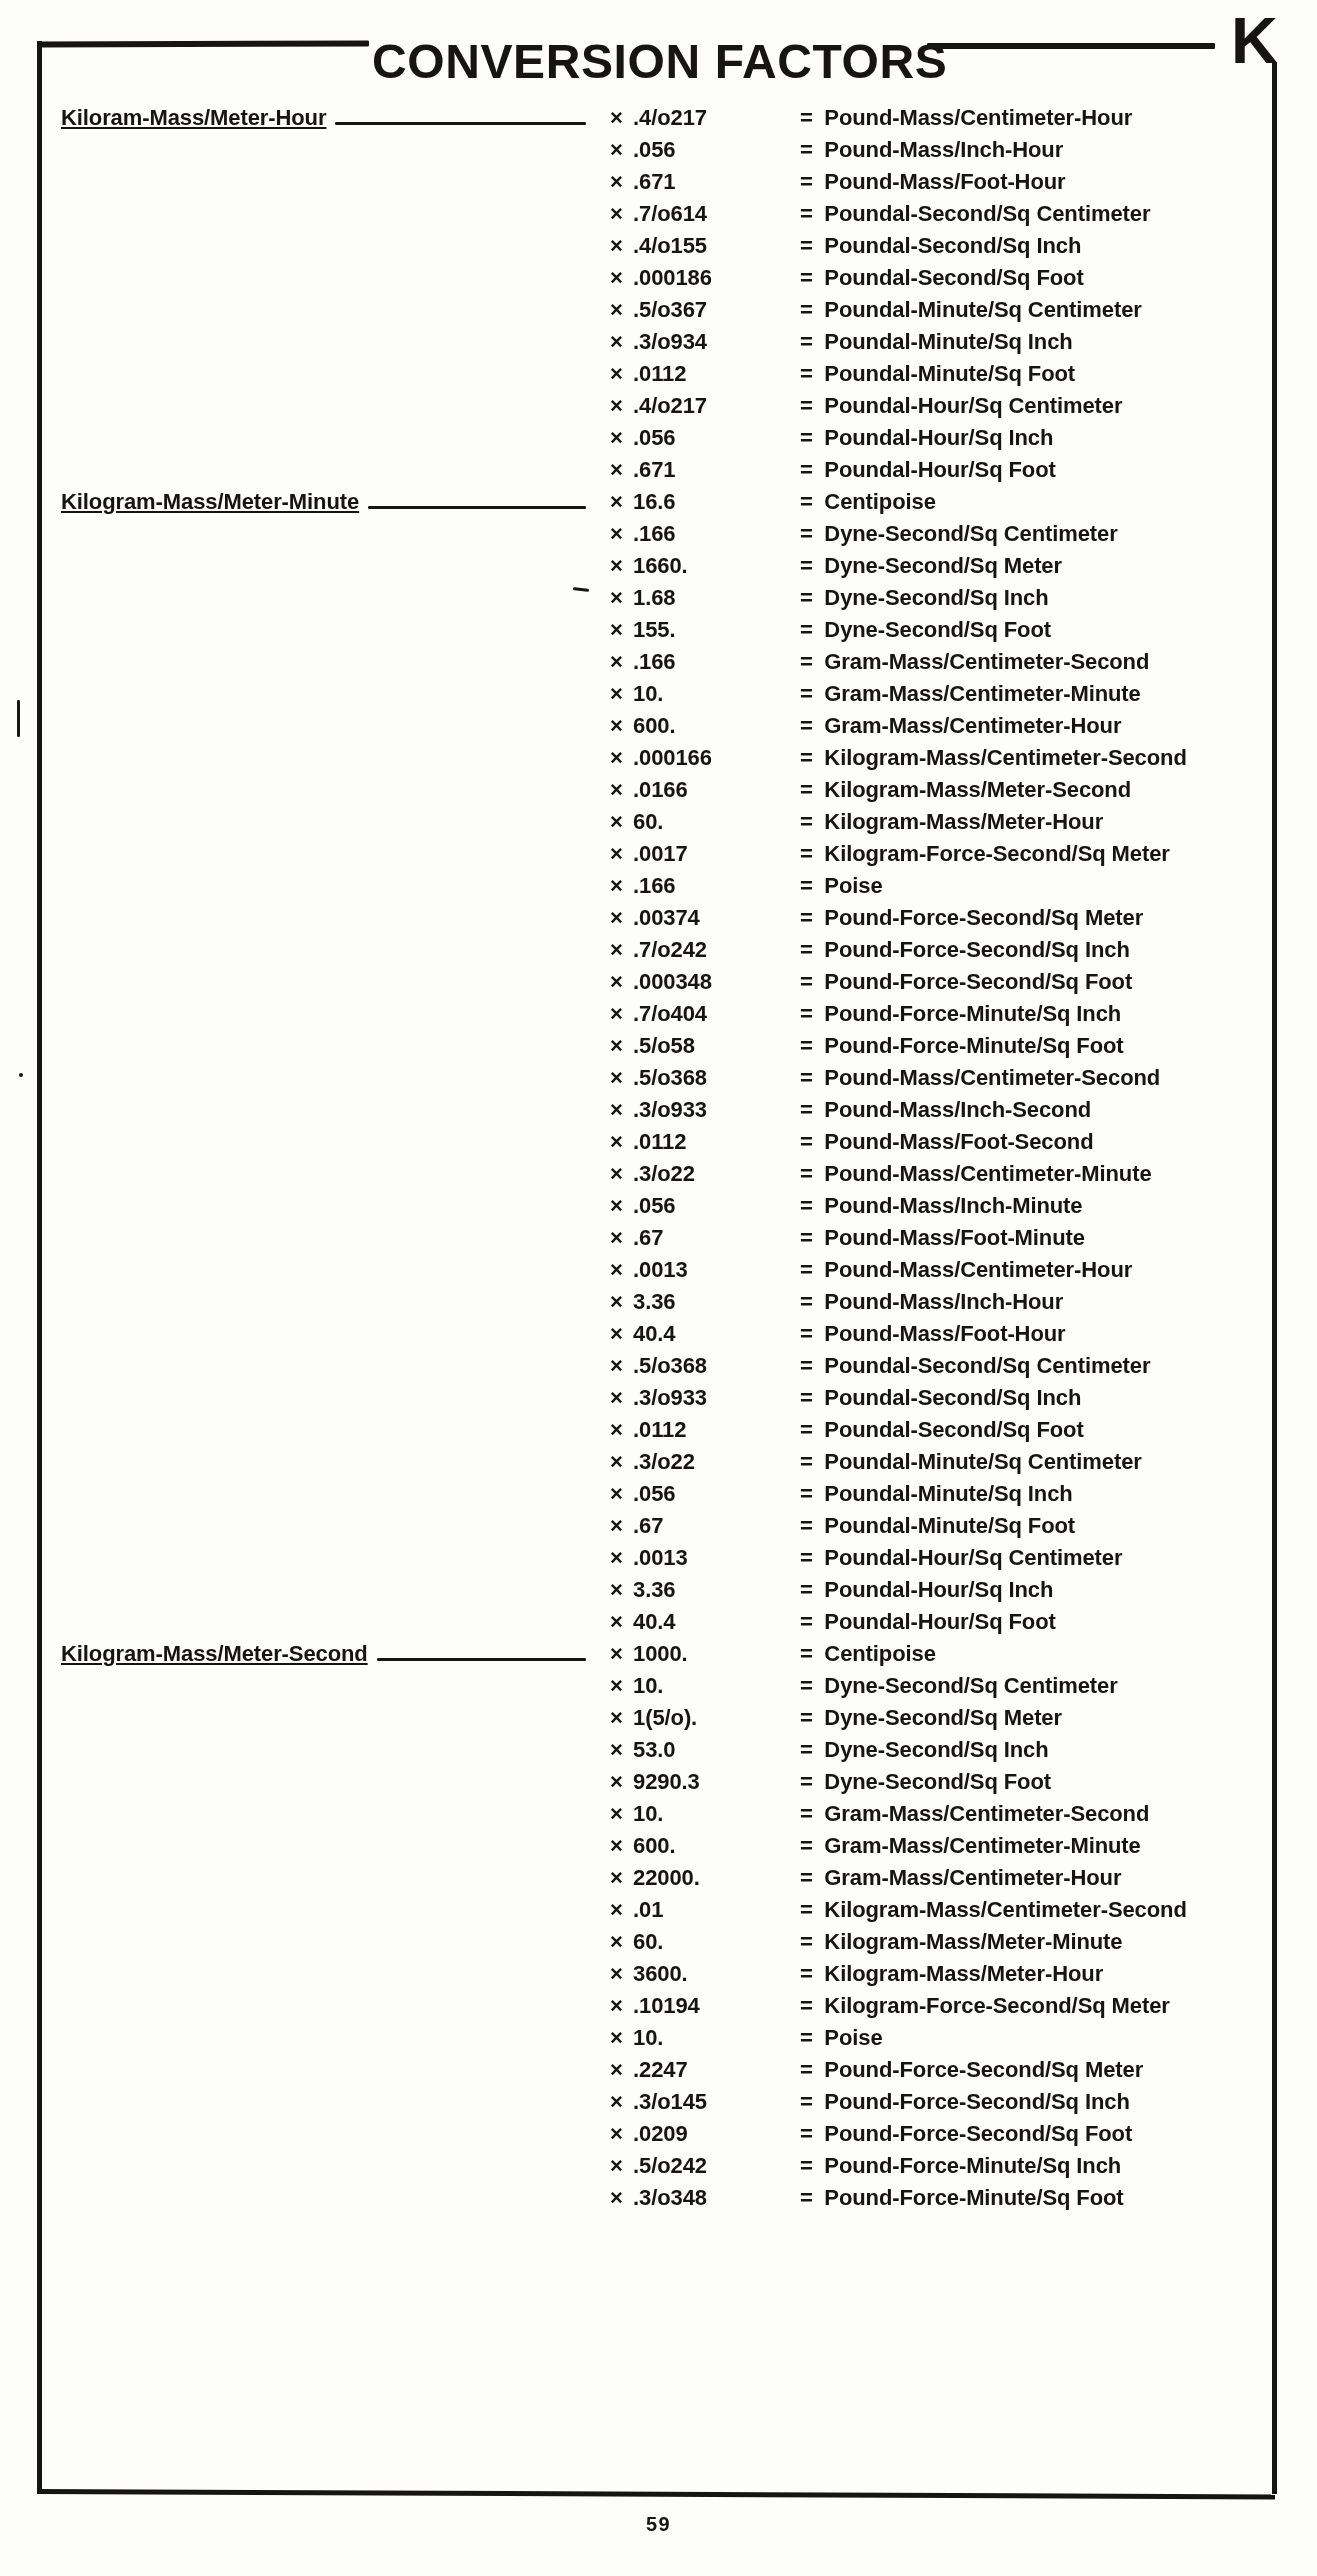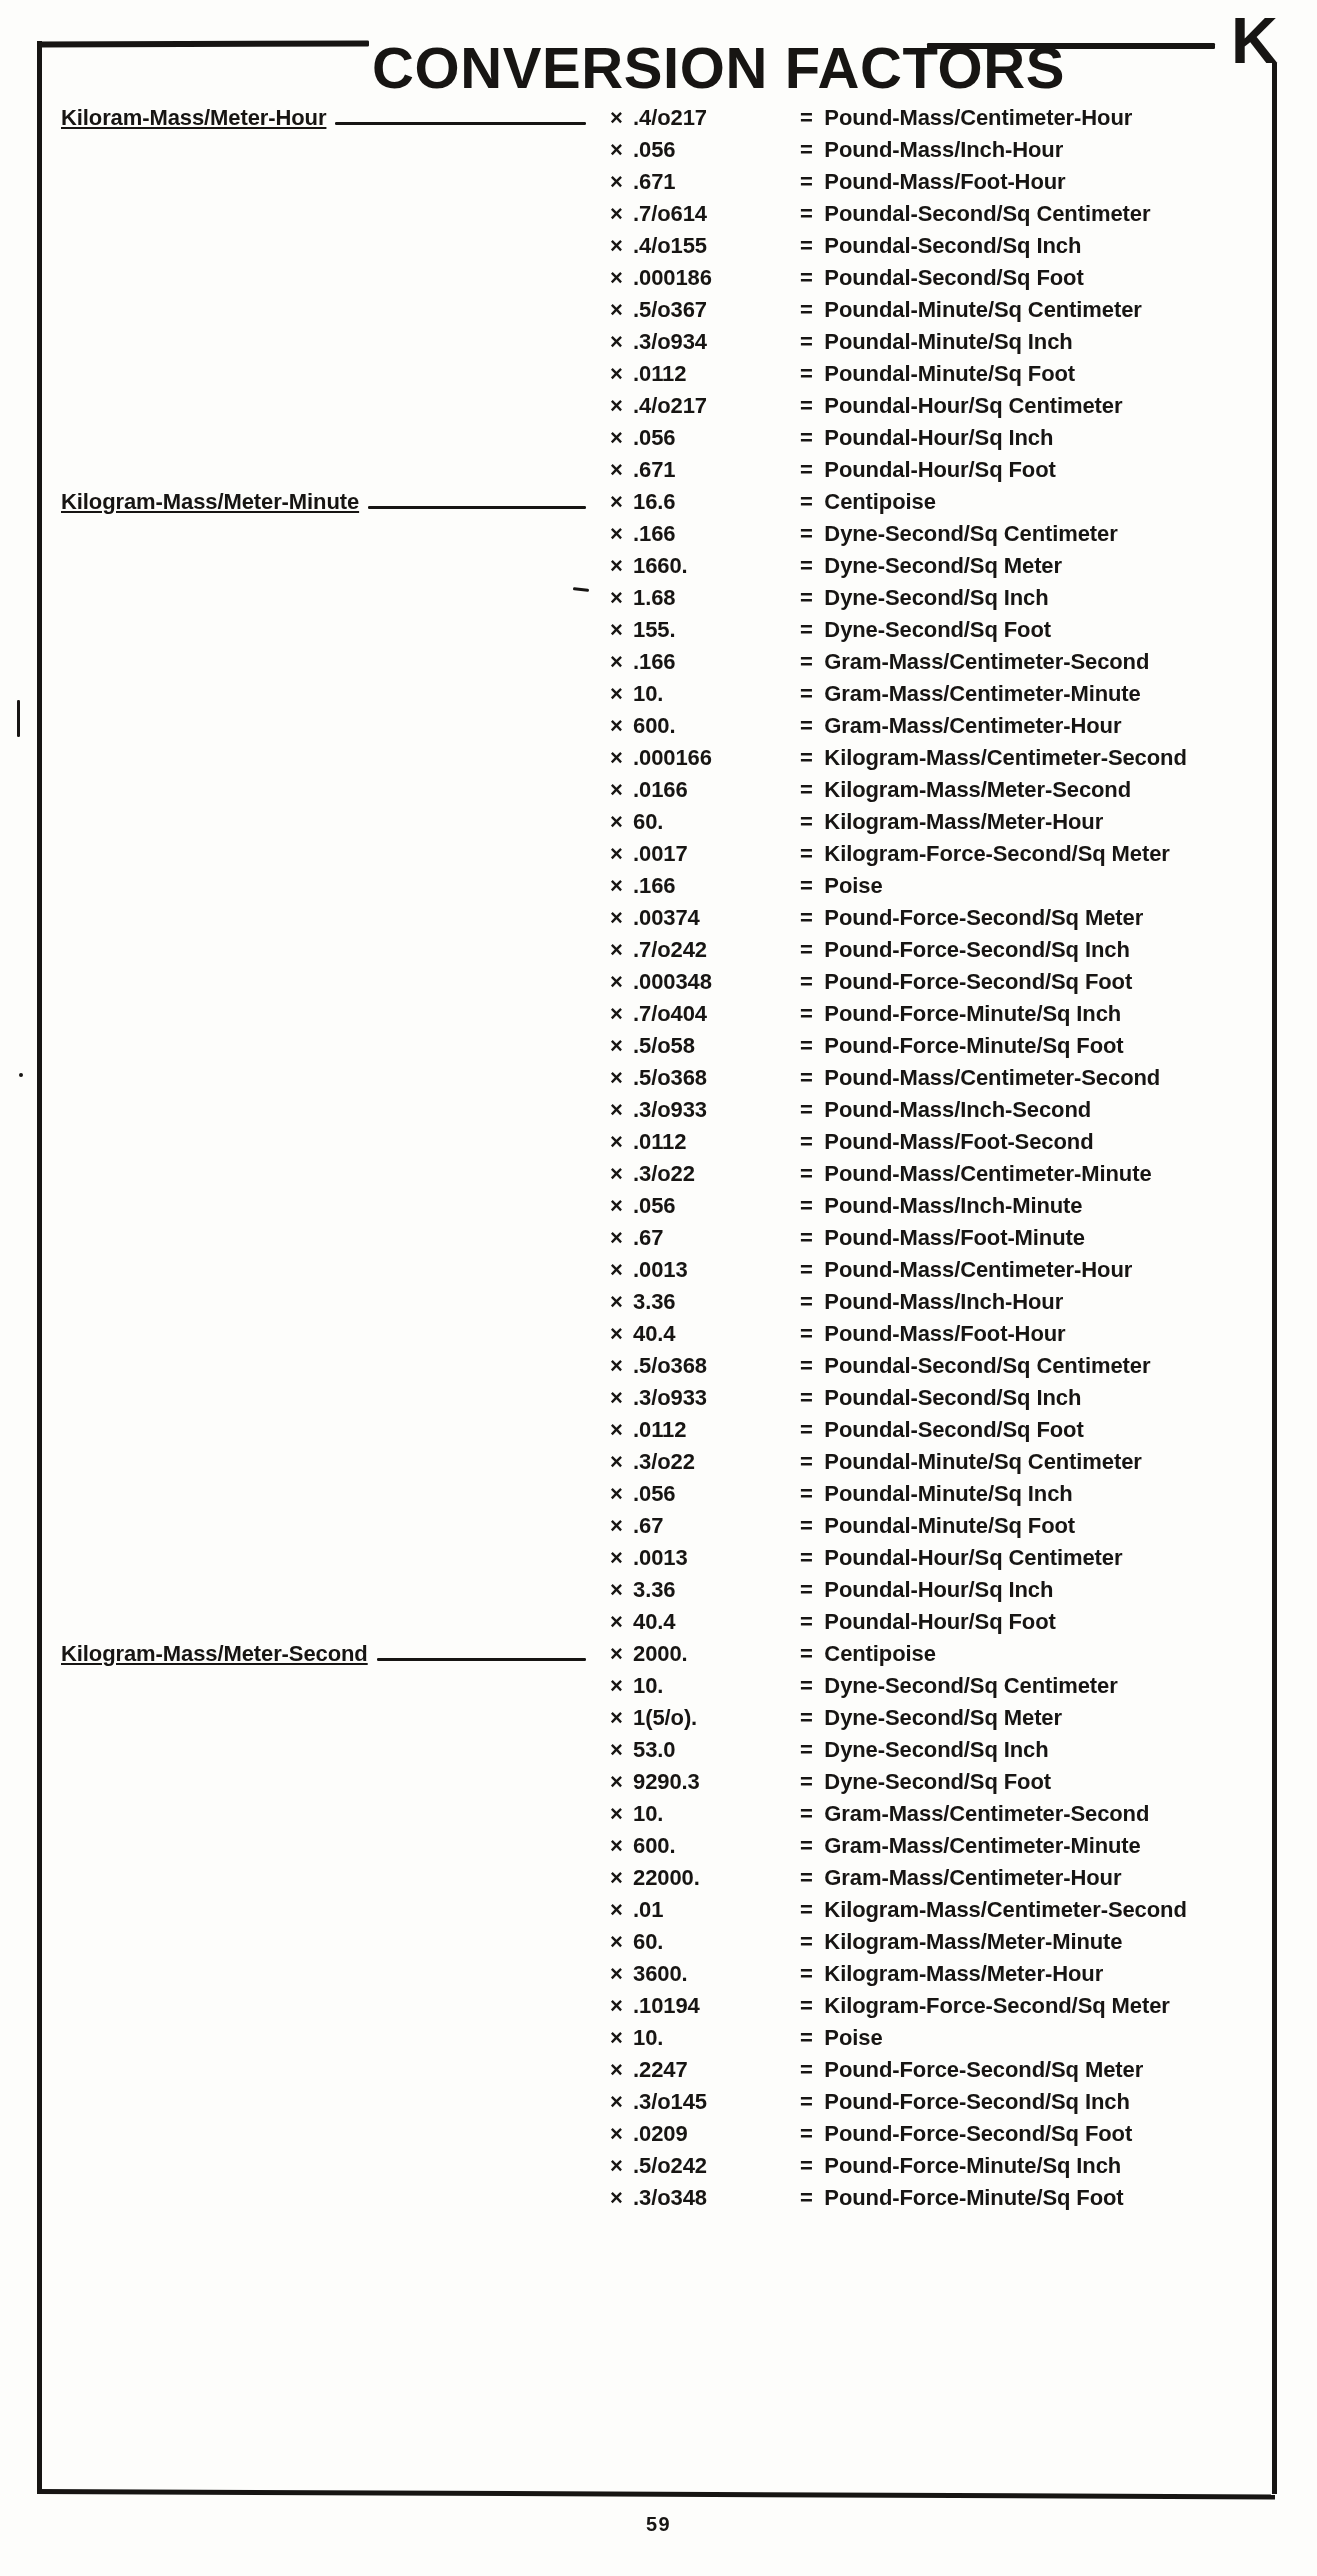--- a/index.html
+++ b/index.html
@@ -4,21 +4,21 @@
 <style>
   html,body{margin:0;padding:0;}
   body{
     width:1317px;height:2576px;position:relative;overflow:hidden;
     background:#fdfdfb;color:#171513;
     font-family:"Liberation Sans", sans-serif;
   }
   
   .page-title{
     position:absolute;left:372px;top:6.5px;width:553px;
-    text-align:left;font-size:58px;line-height:46px;font-weight:700;
+    text-align:left;font-size:48px;line-height:46px;font-weight:700;
     letter-spacing:0.6px;white-space:nowrap;
   }
   .rule{position:absolute;height:5.8px;background:#171513;border-radius:1.3px;}
   .rule-left{left:37px;top:41px;width:332px;transform:rotate(-0.15deg);}
   .rule-right{left:927px;top:43px;width:288px;}
   .tab-letter{
     position:absolute;left:1231px;top:7.7px;
     font-size:65px;line-height:65px;font-weight:700;
   }
   
@@ -598,21 +598,21 @@
         <span>Poundal-Hour/Sq Foot</span>
       </div>
     </div>
     <div class="frow">
       <div class="lcell">
         <span class="label-text">Kilogram-Mass/Meter-Second</span>
         <span class="label-line"></span>
       </div>
       <div class="mcell">
         <span>×</span>
-        <span>2000.</span>
+        <span>1000.</span>
       </div>
       <div class="rcell">
         <span>=</span>
         <span>Centipoise</span>
       </div>
     </div>
     <div class="frow">
       <div class="lcell"></div>
       <div class="mcell">
         <span>×</span>

